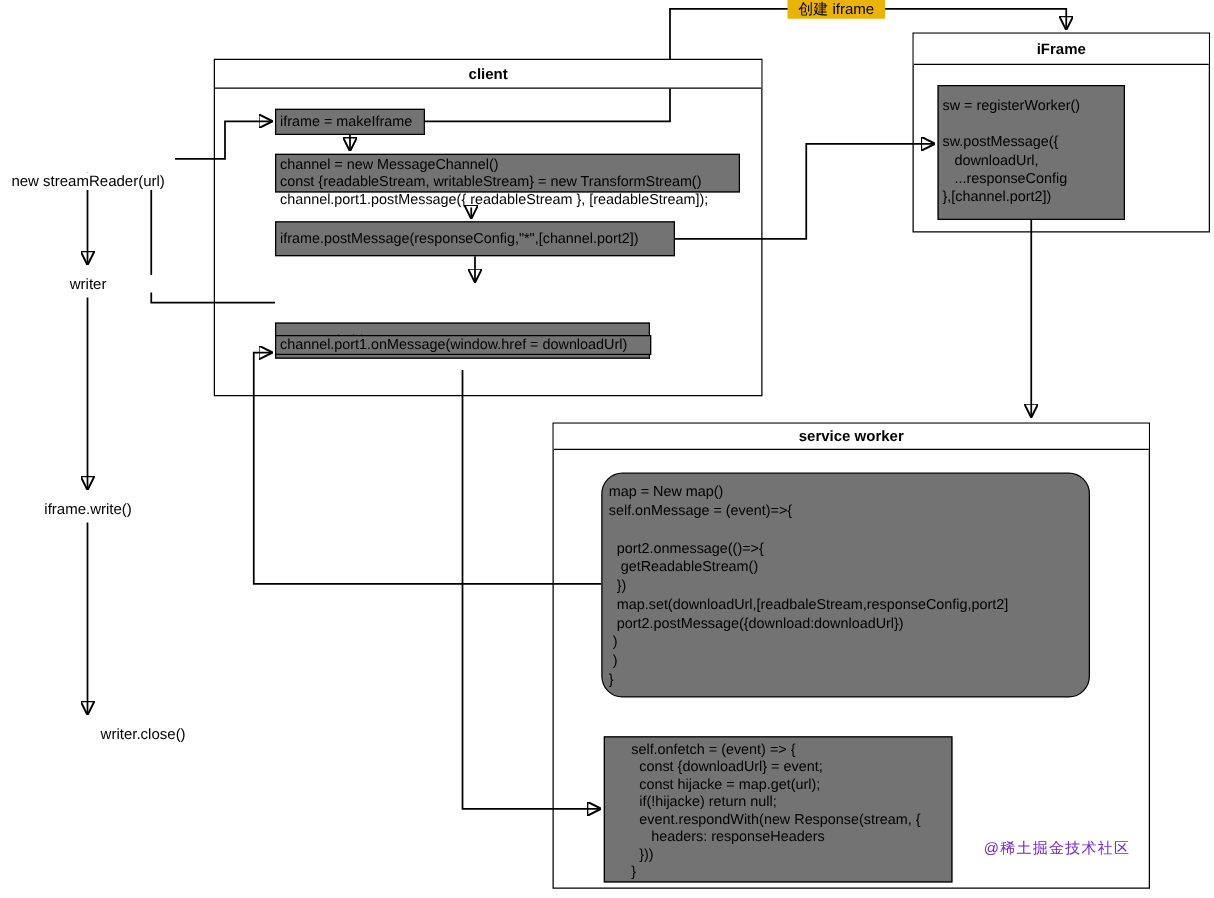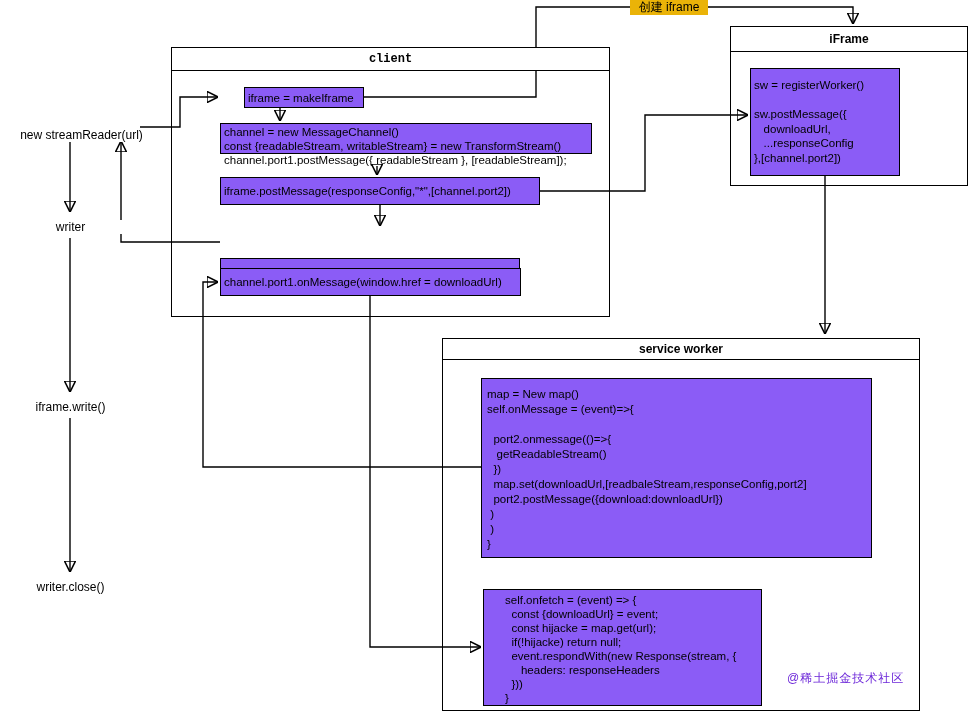--- a/index.html
+++ b/index.html
@@ -8,21 +8,21 @@
     font-family:"Liberation Sans",sans-serif;color:#000;overflow:hidden;
   }
   #edges{position:absolute;left:0;top:0;z-index:1;}
   #edges path{fill:none;stroke:#000;stroke-width:1.4;}
   .frame{position:absolute;border:1.5px solid #000;background:transparent;box-sizing:border-box;z-index:2;}
   .frame-title{
     border-bottom:1.5px solid #000;font-weight:bold;font-size:12px;background:#fff;
     display:flex;align-items:center;justify-content:center;box-sizing:border-box;width:100%;
   }
   .node{
-    position:absolute;border:1.4px solid #000;background:#8b5cf6;box-sizing:border-box;
+    position:absolute;border:1.4px solid #000;background:#737373;box-sizing:border-box;
     font-size:11.5px;z-index:3;white-space:pre;
   }
   .single{display:flex;align-items:center;padding:0 3px;}
   .code-channel{line-height:14px;padding:1px 3px;}
   .code-iframe{line-height:14.5px;padding:9px 3px;}
   .code-map{line-height:15px;padding:8px 5px;}
   .code-fetch{line-height:14px;padding:3px 21px;}
   .side-label{position:absolute;font-size:12px;text-align:center;z-index:3;background:#fff;}
   .edge-label{
     position:absolute;font-size:12px;text-align:center;z-index:4;background:#eab308;
@@ -53,63 +53,63 @@
     <path d="M140 127 H180 V97 H217" marker-end="url(#arrow)"></path>
     <path d="M70 138 V211" marker-end="url(#arrow)"></path>
     <path d="M70 238 V391" marker-end="url(#arrow)"></path>
     <path d="M70 418 V571" marker-end="url(#arrow)"></path>
     <path d="M481 467 H203 V282 H217" marker-end="url(#arrow)"></path>
     <path d="M370 296 V647 H480" marker-end="url(#arrow)"></path>
     <path d="M825 176 V333" marker-end="url(#arrow)"></path>
   </svg>
 
   <div class="frame" style="left:171px;top:47px;width:439px;height:270px;">
-    <div class="frame-title" style="height:23px;font-family:Liberation Mono, monospace;">client</div>
+    <div class="frame-title" style="height:23px;">client</div>
   </div>
-  <div class="node single" style="left:220px;top:87px;width:120px;height:21px;margin-left:24px;">iframe = makeIframe</div>
+  <div class="node single" style="left:220px;top:87px;width:120px;height:21px;">iframe = makeIframe</div>
   <div class="node code-channel" style="left:220px;top:123px;width:372px;height:31px;">channel = new MessageChannel()
 const {readableStream, writableStream} = new TransformStream()
 channel.port1.postMessage({ readableStream }, [readableStream]);</div>
   <div class="node single" style="left:220px;top:177px;width:320px;height:28px;">iframe.postMessage(responseConfig,"*",[channel.port2])</div>
   <div class="node single" style="left:220px;top:228px;width:300px;height:29px;margin-top:30px;">return writableStream</div>
-  <div class="node single" style="left:220px;top:268px;width:301px;height:28px;">channel.port1.onMessage(window.href = downloadUrl)</div>
+  <div class="node single" style="left:220px;top:268px;width:301px;height:16px;">channel.port1.onMessage(window.href = downloadUrl)</div>
 
   <div class="frame" style="left:730px;top:26px;width:238px;height:160px;">
     <div class="frame-title" style="height:25px;">iFrame</div>
   </div>
   <div class="node code-iframe" style="left:750px;top:68px;width:150px;height:108px;">sw = registerWorker()
 
 sw.postMessage({
    downloadUrl,
    ...responseConfig
 },[channel.port2])</div>
 
   <div class="frame" style="left:442px;top:338px;width:478px;height:373px;">
     <div class="frame-title" style="height:21px;">service worker</div>
   </div>
-  <div class="node code-map" style="left:481px;top:378px;width:391px;height:180px;">map = New map()
+  <div class="node code-map" style="left:481px;top:378px;width:391px;height:180px;border-radius:17px;">map = New map()
 self.onMessage = (event)=&gt;{
 
   port2.onmessage(()=&gt;{
    getReadableStream()
   })
   map.set(downloadUrl,[readbaleStream,responseConfig,port2]
   port2.postMessage({download:downloadUrl})
  )
  )
 }</div>
   <div class="node code-fetch" style="left:483px;top:589px;width:279px;height:117px;">self.onfetch = (event) =&gt; {
   const {downloadUrl} = event;
   const hijacke = map.get(url);
   if(!hijacke) return null;
   event.respondWith(new Response(stream, {
      headers: responseHeaders
   }))
 }</div>
 
   <div class="edge-label" style="left:630px;top:0;width:72px;">创建 iframe</div>
-  <div class="side-label" style="left:0;top:128px;width:141px;padding-left:11px;">new streamReader(url)</div>
+  <div class="side-label" style="left:0;top:138px;width:141px;">new streamReader(url)</div>
   <div class="side-label" style="left:0;top:220px;width:141px;">writer</div>
   <div class="side-label" style="left:0;top:400px;width:141px;">iframe.write()</div>
-  <div class="side-label" style="left:0;top:580px;width:141px;">writer.close()</div>
+  <div class="side-label" style="left:0;top:580px;width:141px;padding-left:44px;">writer.close()</div>
 
   <div class="watermark">@稀土掘金技术社区</div>
 </div>
 
 </body></html>

